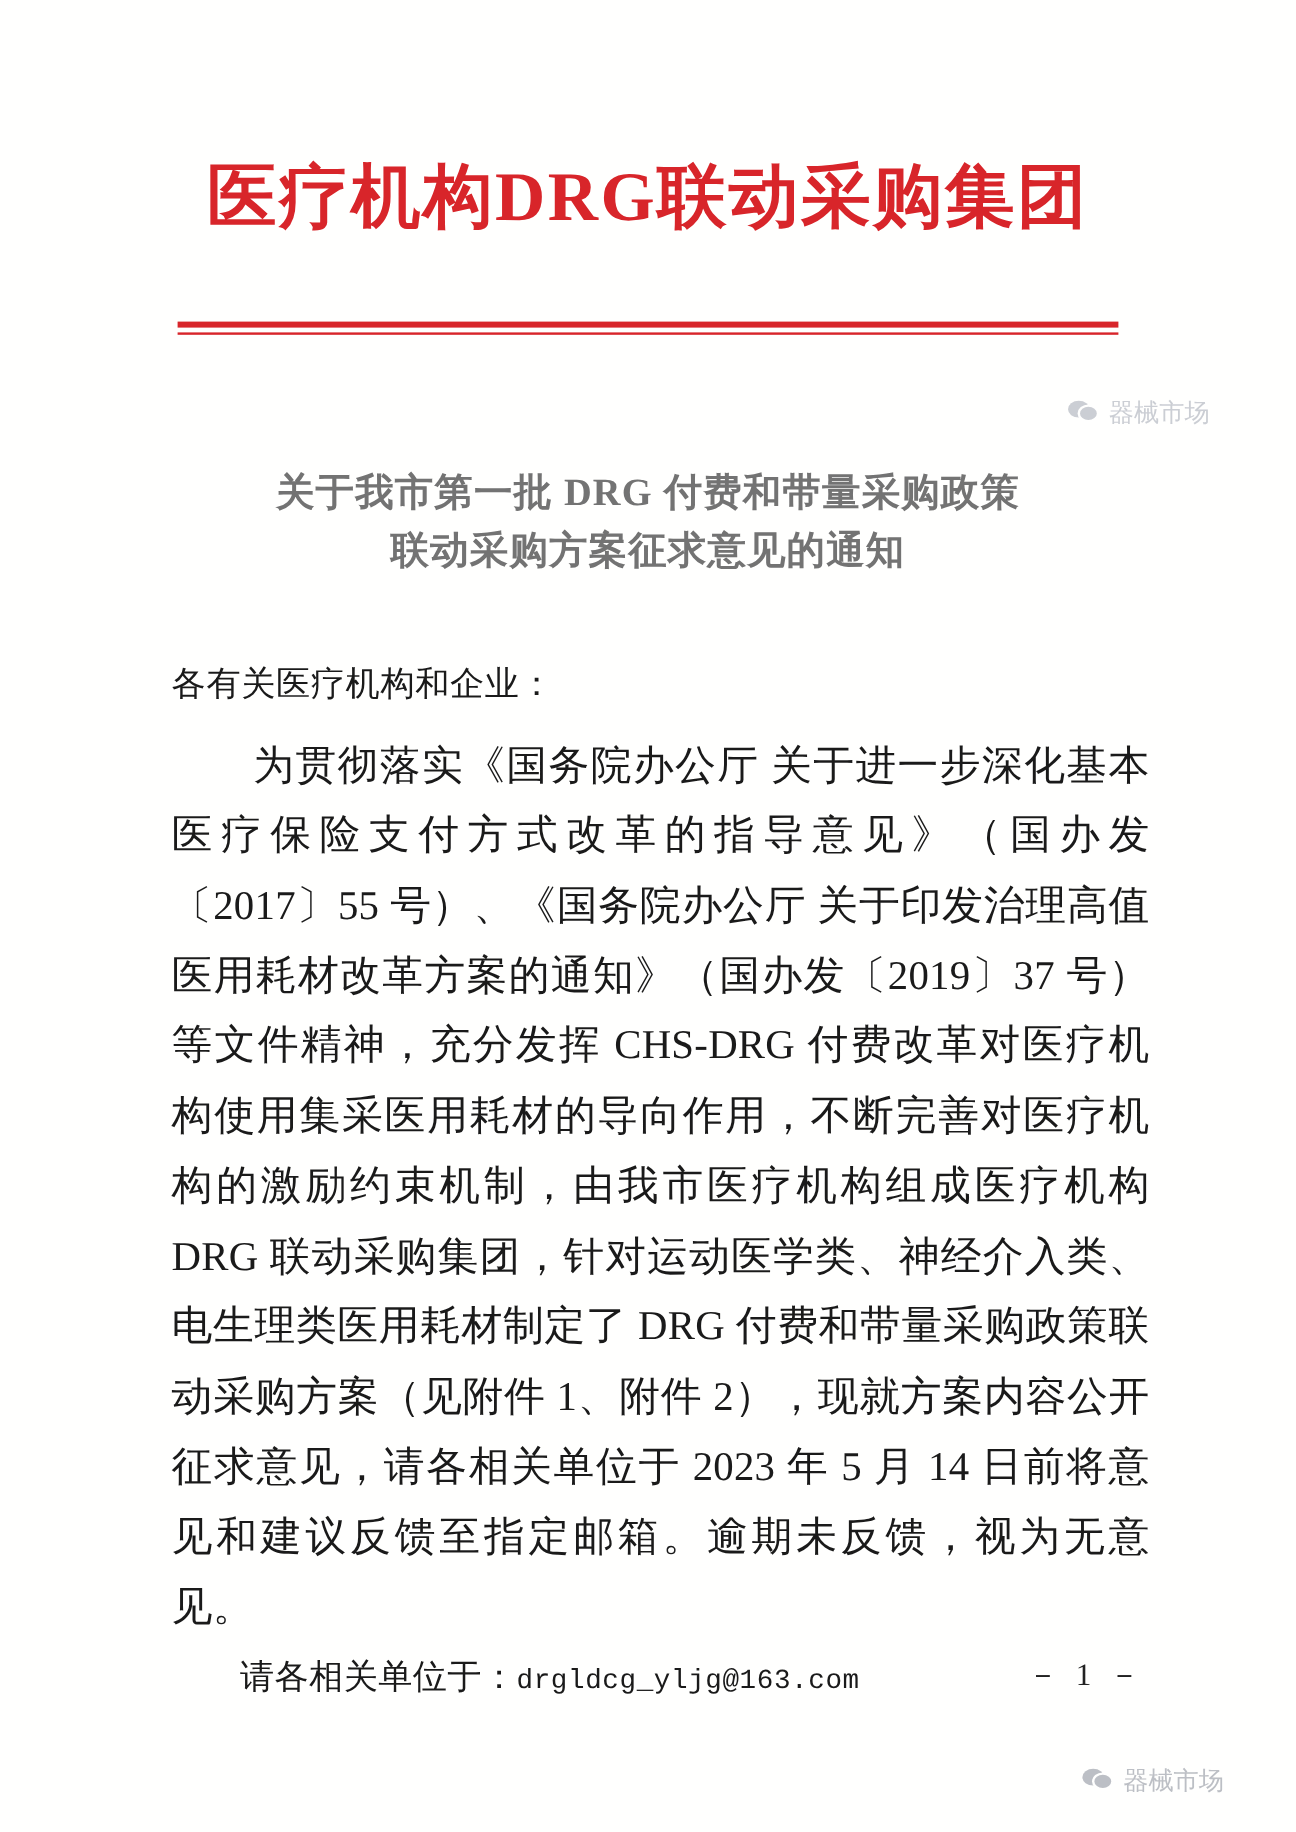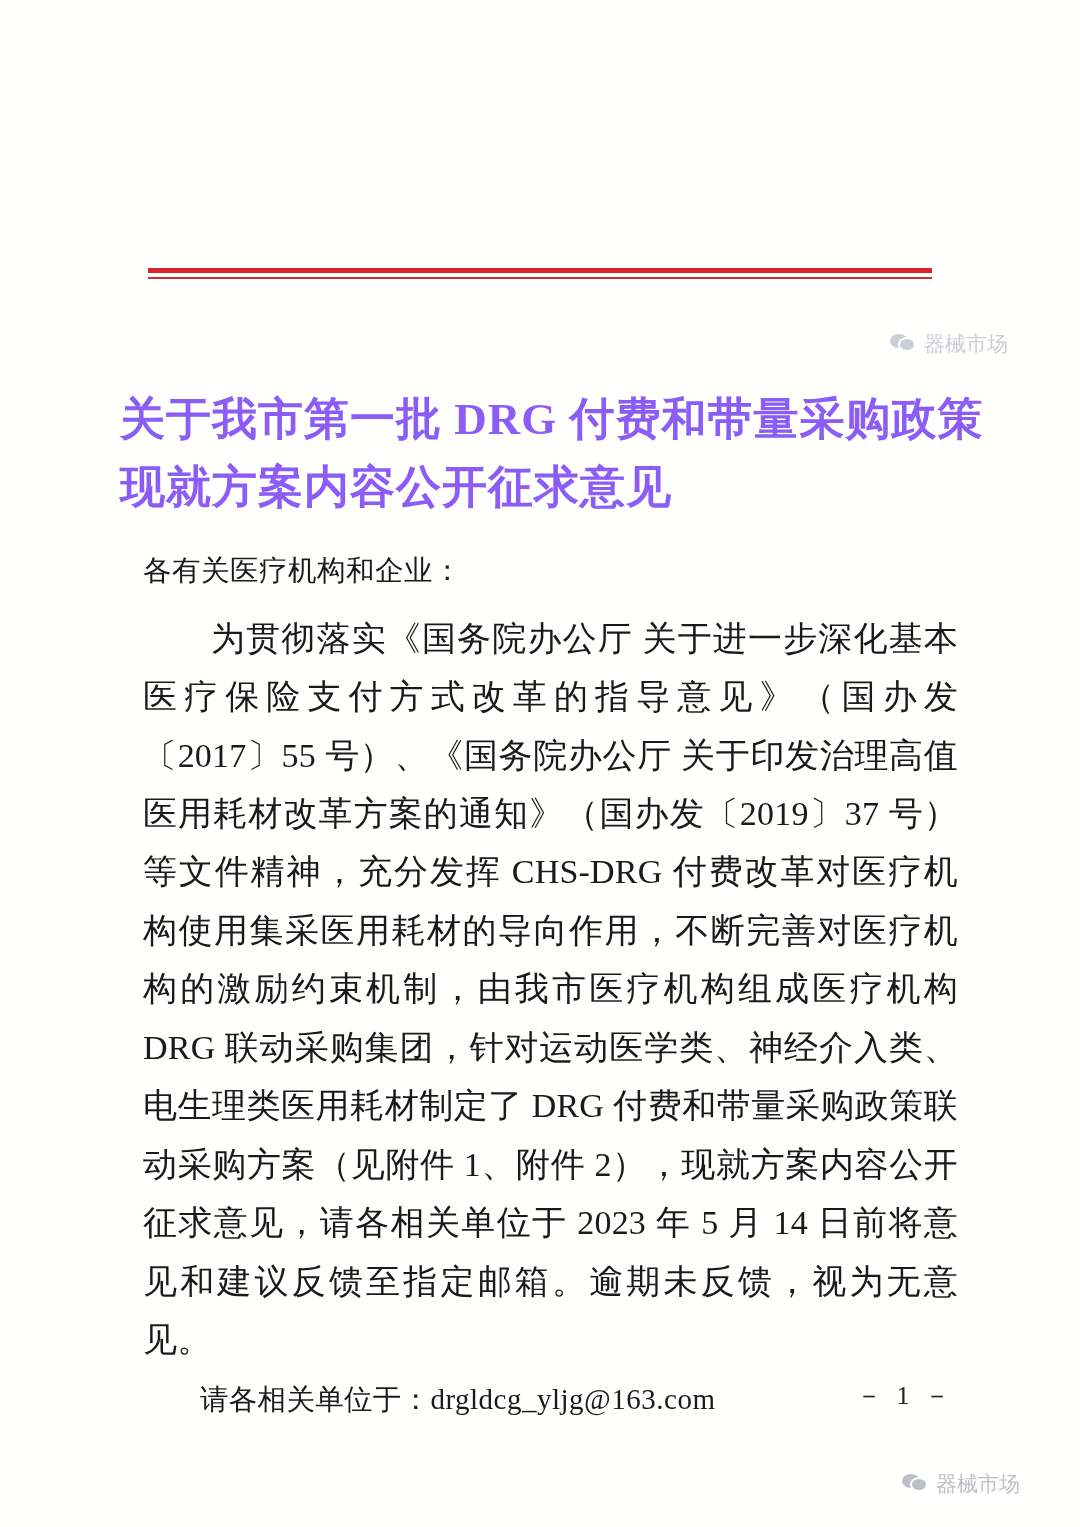--- a/index.html
+++ b/index.html
@@ -56,26 +56,26 @@
     height: 2px;
     background: #d8252a;
   }
 
   
   .doc-title {
     position: absolute;
     left: 120px;
     right: 120px;
     top: 386px;
-    text-align: left;
+    text-align: center;
     font-weight: bold;
-    font-size: 45px;
+    font-size: 32px;
     line-height: 1.5;
     letter-spacing: 1px;
-    color: #8b5cf6;
+    color: #737373;
   }
   .doc-title div { white-space: nowrap; }
 
   
   .body-wrap {
     position: absolute;
     left: 143px;
     right: 122px;
     top: 548px;
   }
@@ -93,22 +93,22 @@
     letter-spacing: 0.2px;
     text-indent: 2em;
   }
   .email-line {
     font-size: 28.5px;
     line-height: 1.62;
     text-indent: 2em;
     letter-spacing: 0.3px;
   }
   .email-line .addr {
-    font-family: Liberation Serif, serif;
-    font-size: 29px;
+    font-family: Liberation Mono, monospace;
+    font-size: 23px;
     letter-spacing: 0.5px;
   }
   .emails {
     margin-top: 6px;
   }
 
   
   .page-number {
     position: absolute;
     right: 126px;
@@ -154,30 +154,33 @@
     border-radius: 50%;
     background: currentColor;
     box-shadow: 0 0 0 2px #fff;
   }
 </style>
 </head>
 <body>
 
 <div class="page">
 
+  <div class="letterhead">
+    <div class="letterhead-title">医疗机构DRG联动采购集团</div>
+  </div>
 
   <div class="rule-group">
     <div class="rule-thick"></div>
     <div class="rule-gap"></div>
     <div class="rule-thin"></div>
   </div>
 
   <div class="doc-title">
     <div>关于我市第一批 DRG 付费和带量采购政策</div>
-    <div>现就方案内容公开征求意见</div>
+    <div>联动采购方案征求意见的通知</div>
   </div>
 
   <div class="body-wrap">
     <div class="salutation">各有关医疗机构和企业：</div>
 
     <div class="para">为贯彻落实《国务院办公厅 关于进一步深化基本医疗保险支付方式改革的指导意见》（国办发〔2017〕55 号）、《国务院办公厅 关于印发治理高值医用耗材改革方案的通知》（国办发〔2019〕37 号）等文件精神，充分发挥 CHS-DRG 付费改革对医疗机构使用集采医用耗材的导向作用，不断完善对医疗机构的激励约束机制，由我市医疗机构组成医疗机构 DRG 联动采购集团，针对运动医学类、神经介入类、电生理类医用耗材制定了 DRG 付费和带量采购政策联动采购方案（见附件 1、附件 2），现就方案内容公开征求意见，请各相关单位于 2023 年 5 月 14 日前将意见和建议反馈至指定邮箱。逾期未反馈，视为无意见。</div>
 
     <div class="emails">
       <div class="email-line">
         <span>请各相关单位于：</span><span class="addr">drgldcg_yljg@163.com</span>

